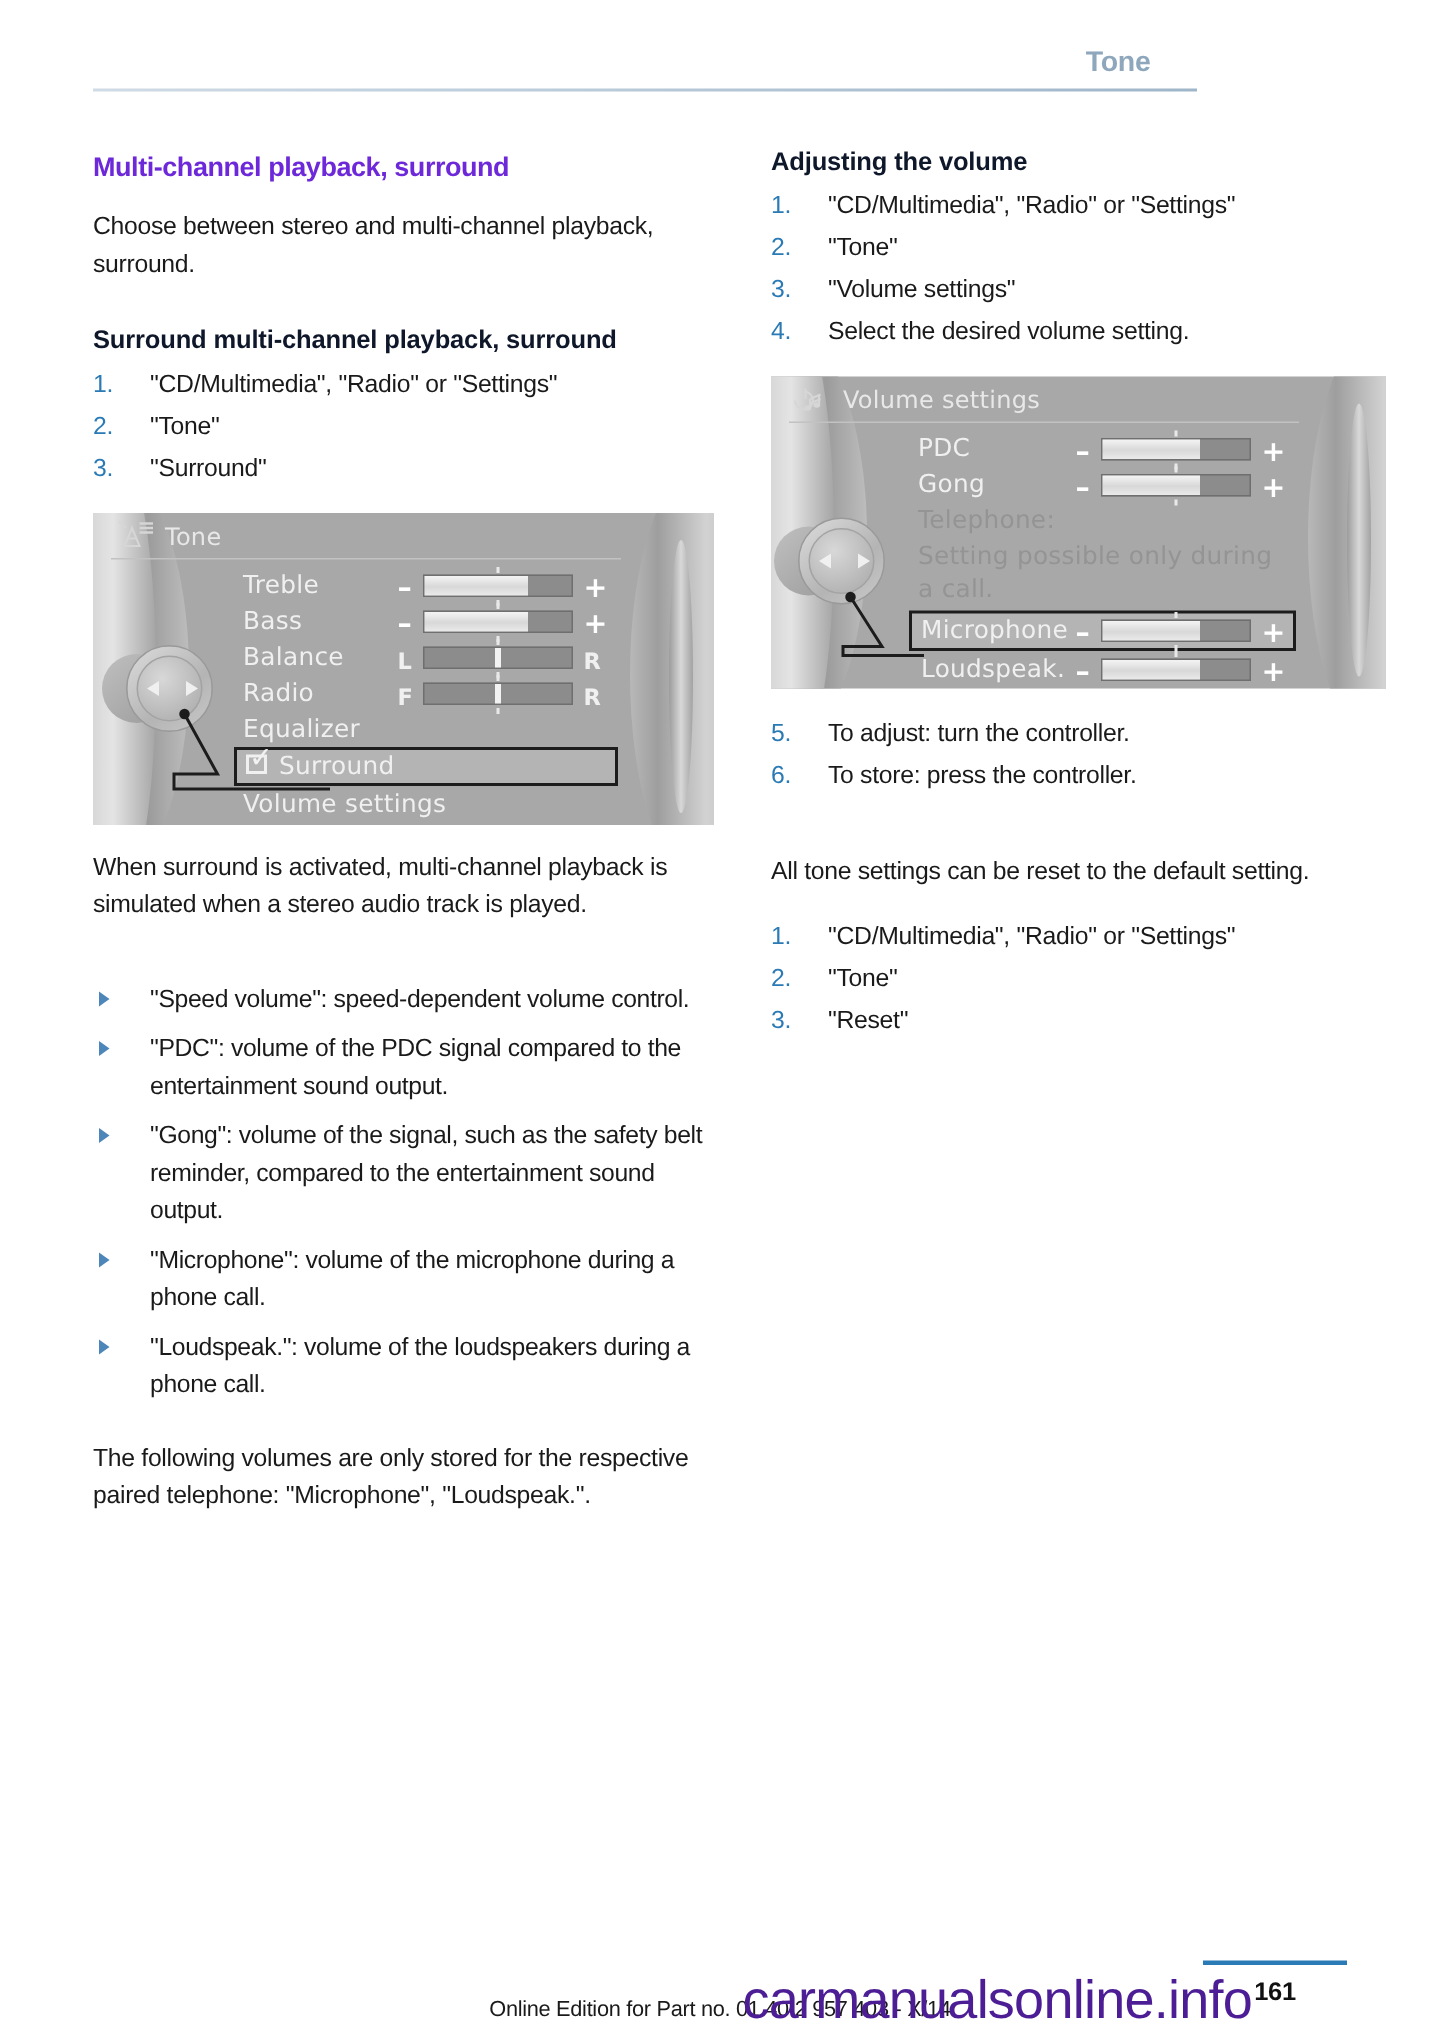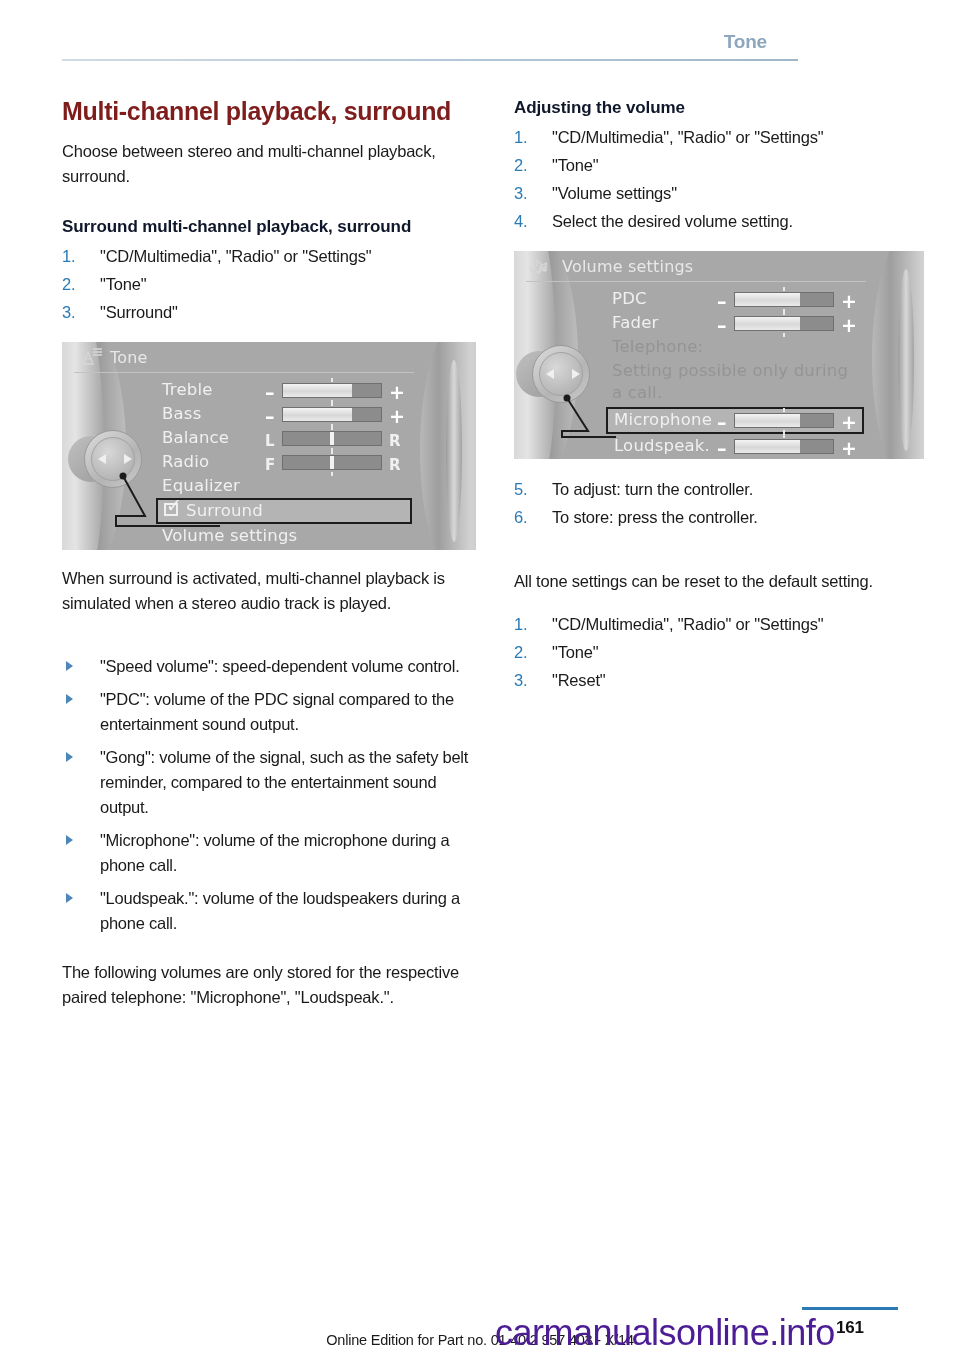--- a/index.html
+++ b/index.html
@@ -30,21 +30,21 @@
     position: absolute; left: 62px; top: 59px; width: 736px; height: 2px;
     background: linear-gradient(to right, #cfdbe6, #9fb6c9);
   }
 
   
   .col { position: absolute; top: 96px; width: 414px; }
   .col-left  { left: 62px; }
   .col-right { left: 514px; }
 
   h1.title {
-    color: #7f1d1d; font-size: 25px; font-weight: bold;
+    color: #6d28d9; font-size: 18px; font-weight: bold;
     line-height: 31px; letter-spacing: -0.3px;
     margin-bottom: 12px;
   }
   h2.subtitle {
     color: #0f172a; font-size: 17px; font-weight: bold;
     line-height: 23px; letter-spacing: -0.1px;
     margin-bottom: 4px;
   }
   p.body {
     color: #1a1a1a; font-size: 16.5px; line-height: 25px;
@@ -427,21 +427,21 @@
       <div class="slider-wrap" style="left:203px; top:40px; width:140px; height:20px;">
         <span class="sl-minus" style="left:0; top:3px;">–</span>
         <div class="sl-track" style="left:17px; top:1px;">
           <div class="sl-fill" style="width:66%;"></div>
         </div>
         <div class="sl-tick" style="left:66px; top:-4px;"></div>
         <div class="sl-tick" style="left:66px; top:18px;"></div>
         <span class="sl-plus" style="left:124px; top:3px;">+</span>
       </div>
 
-      <div class="row" style="left:98px; top:62px;">Fader</div>
+      <div class="row" style="left:98px; top:62px;">Gong</div>
       <div class="slider-wrap" style="left:203px; top:64px; width:140px; height:20px;">
         <span class="sl-minus" style="left:0; top:3px;">–</span>
         <div class="sl-track" style="left:17px; top:1px;">
           <div class="sl-fill" style="width:66%;"></div>
         </div>
         <div class="sl-tick" style="left:66px; top:-4px;"></div>
         <div class="sl-tick" style="left:66px; top:18px;"></div>
         <span class="sl-plus" style="left:124px; top:3px;">+</span>
       </div>
 

